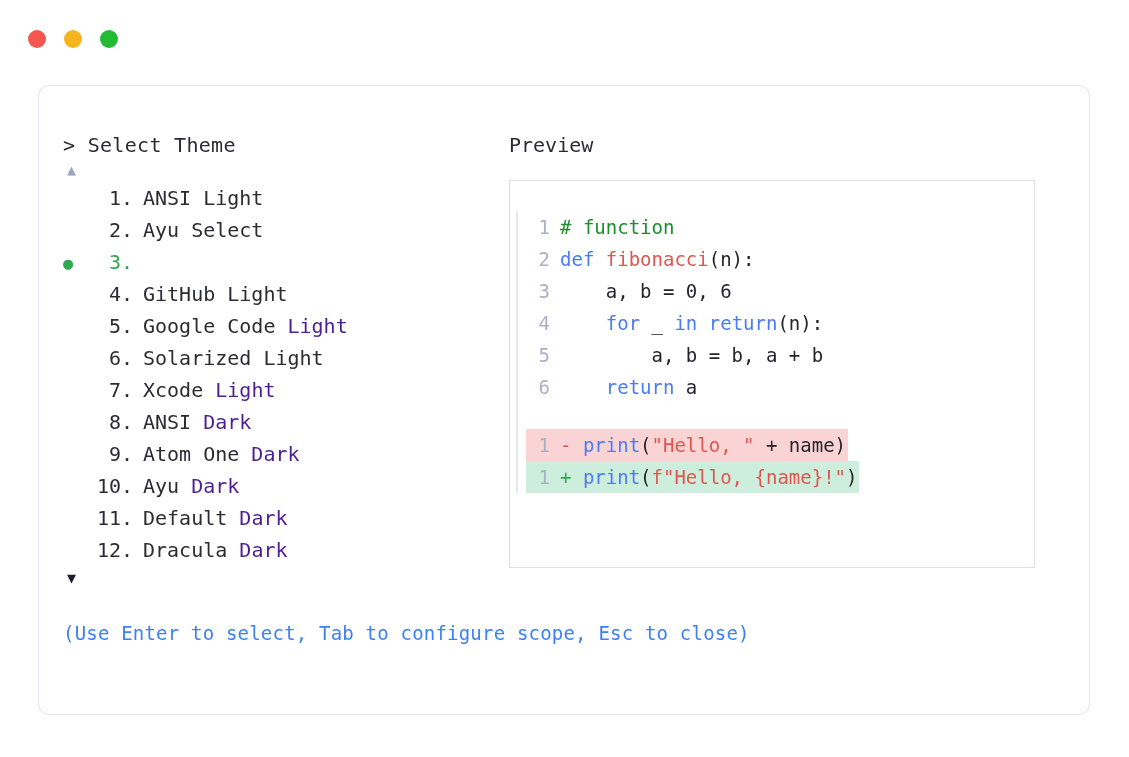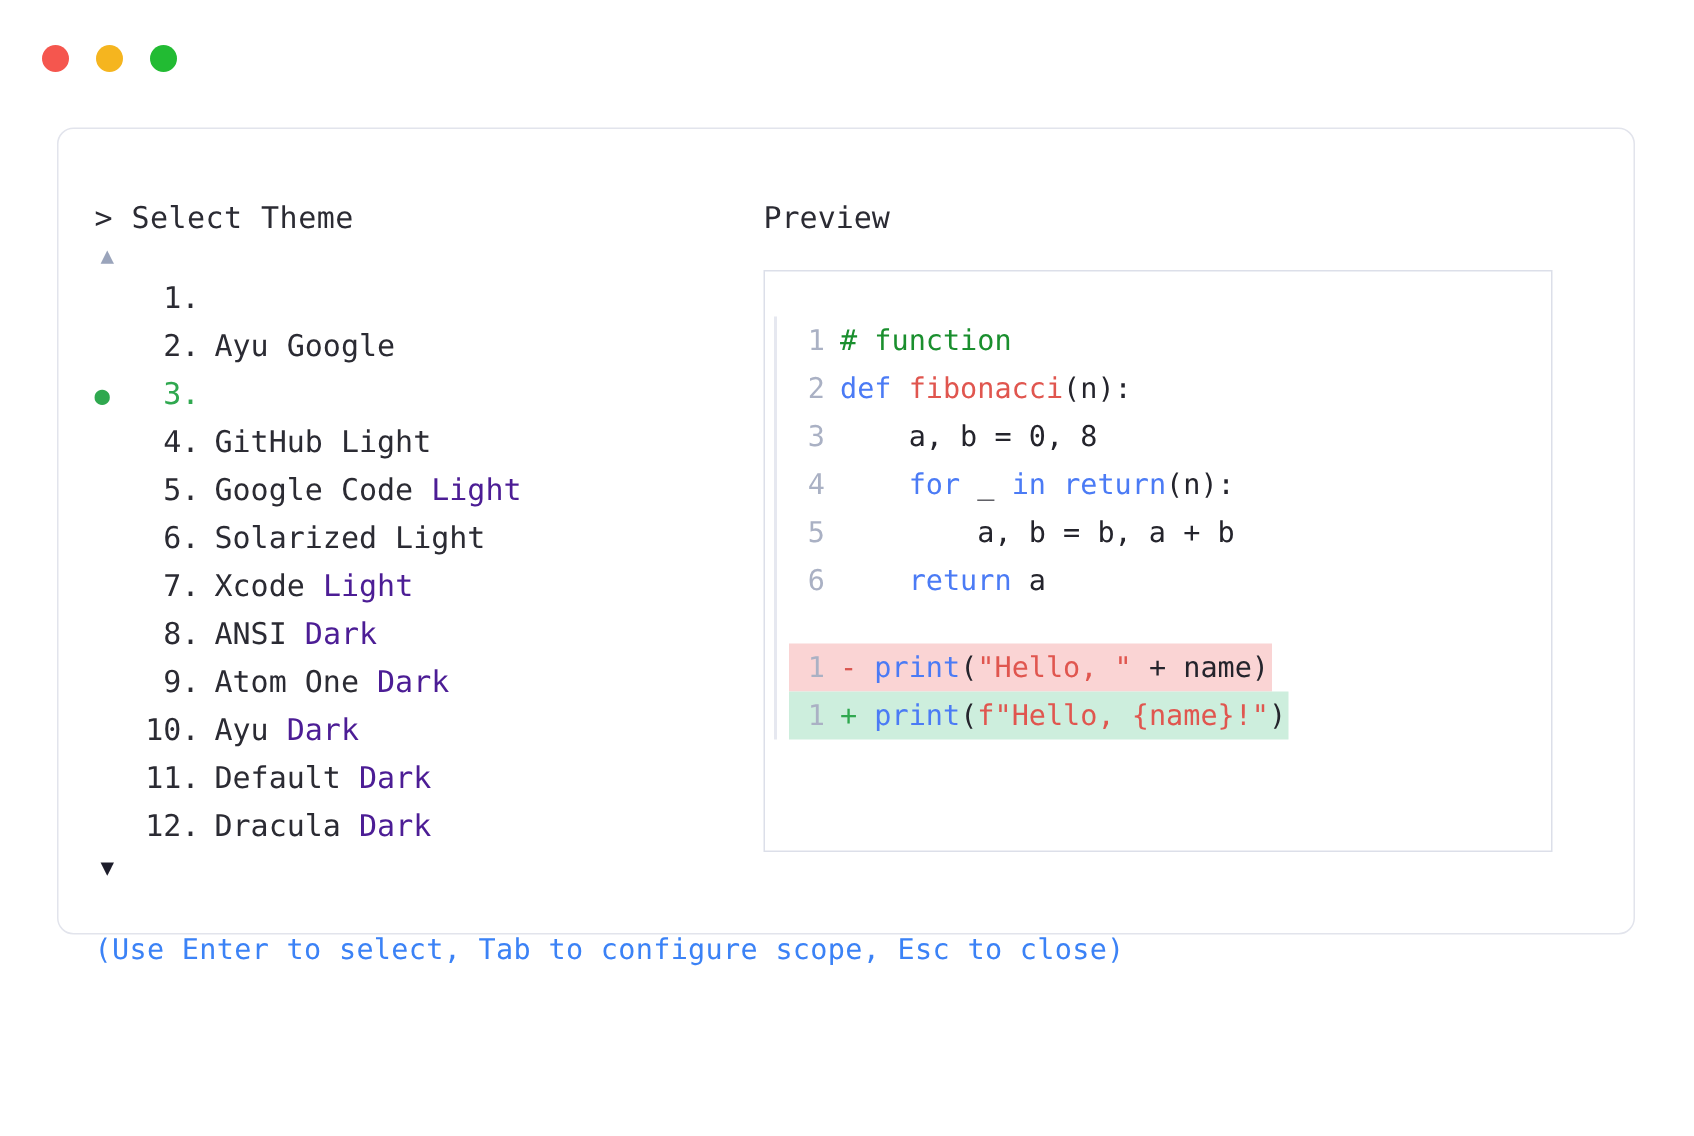--- a/index.html
+++ b/index.html
@@ -33,21 +33,21 @@
   .dot-red    { background: #f5564e; }
   .dot-yellow { background: #f5b51f; }
   .dot-green  { background: #22bb33; }
 
   
   .card {
     position: absolute;
     left: 38px;
     top: 85px;
     width: 1052px;
-    height: 538px;
+    height: 630px;
     box-sizing: border-box;
     background: #ffffff;
     border: 1.5px solid #e2e4ec;
     border-radius: 11px;
   }
 
   .card-inner {
     position: relative;
     width: 100%;
     height: 100%;
@@ -198,22 +198,22 @@
   <span class="dot dot-green"></span>
 </div>
 
 <div class="card">
   <div class="card-inner">
 
     <div class="list-pane">
       <div class="prompt-line">&gt; Select Theme</div>
       <div class="scroll-arrow up">▲</div>
       <ul class="theme-list" id="theme-list">
-          <li class="theme-item"><span class="bullet-cell"></span><span class="idx-cell">1.</span></li>
-          <li class="theme-item"><span class="bullet-cell"></span><span class="idx-cell">2.</span><span class="name-cell">Ayu Google</span></li>
+          <li class="theme-item"><span class="bullet-cell"></span><span class="idx-cell">1.</span><span class="name-cell">ANSI Light</span></li>
+          <li class="theme-item"><span class="bullet-cell"></span><span class="idx-cell">2.</span><span class="name-cell">Ayu Select</span></li>
           <li class="theme-item selected"><span class="bullet-cell">●</span><span class="idx-cell">3.</span></li>
           <li class="theme-item"><span class="bullet-cell"></span><span class="idx-cell">4.</span><span class="name-cell">GitHub Light</span></li>
           <li class="theme-item"><span class="bullet-cell"></span><span class="idx-cell">5.</span><span class="name-cell">Google Code</span><span class="variant"> Light</span></li>
           <li class="theme-item"><span class="bullet-cell"></span><span class="idx-cell">6.</span><span class="name-cell">Solarized Light</span></li>
           <li class="theme-item"><span class="bullet-cell"></span><span class="idx-cell">7.</span><span class="name-cell">Xcode</span><span class="variant"> Light</span></li>
           <li class="theme-item"><span class="bullet-cell"></span><span class="idx-cell">8.</span><span class="name-cell">ANSI</span><span class="variant"> Dark</span></li>
           <li class="theme-item"><span class="bullet-cell"></span><span class="idx-cell">9.</span><span class="name-cell">Atom One</span><span class="variant"> Dark</span></li>
           <li class="theme-item"><span class="bullet-cell"></span><span class="idx-cell">10.</span><span class="name-cell">Ayu</span><span class="variant"> Dark</span></li>
           <li class="theme-item"><span class="bullet-cell"></span><span class="idx-cell">11.</span><span class="name-cell">Default</span><span class="variant"> Dark</span></li>
           <li class="theme-item"><span class="bullet-cell"></span><span class="idx-cell">12.</span><span class="name-cell">Dracula</span><span class="variant"> Dark</span></li>
@@ -222,21 +222,21 @@
     </div>
 
     <div class="help-line">(Use Enter to select, Tab to configure scope, Esc to close)</div>
 
     <div class="preview-pane">
       <div class="preview-title">Preview</div>
       <div class="preview-box">
         <div class="code-area" id="code-area">
             <div class="code-line"><span class="lineno">1</span><span class="code-text"><span class="tok-comment"># function</span></span></div>
             <div class="code-line"><span class="lineno">2</span><span class="code-text"><span class="tok-kw">def </span><span class="tok-fn">fibonacci</span><span class="tok-plain">(n):</span></span></div>
-            <div class="code-line"><span class="lineno">3</span><span class="code-text"><span class="tok-plain">    a, b = 0, 8</span></span></div>
+            <div class="code-line"><span class="lineno">3</span><span class="code-text"><span class="tok-plain">    a, b = 0, 6</span></span></div>
             <div class="code-line"><span class="lineno">4</span><span class="code-text"><span class="tok-plain">    </span><span class="tok-kw">for</span><span class="tok-plain"> _ </span><span class="tok-kw">in</span><span class="tok-plain"> </span><span class="tok-builtin">return</span><span class="tok-plain">(n):</span></span></div>
             <div class="code-line"><span class="lineno">5</span><span class="code-text"><span class="tok-plain">        a, b = b, a + b</span></span></div>
             <div class="code-line"><span class="lineno">6</span><span class="code-text"><span class="tok-plain">    </span><span class="tok-kw">return</span><span class="tok-plain"> a</span></span></div>
             <div class="code-blank"></div>
             <div class="diff-row del"><span class="diff-body"><span class="lineno-d">1</span><span class="marker-del">- </span><span class="tok-builtin">print</span><span class="tok-plain">(</span><span class="tok-str">"Hello, "</span><span class="tok-plain"> + name)</span></span></div>
             <div class="diff-row add"><span class="diff-body"><span class="lineno-d">1</span><span class="marker-add">+ </span><span class="tok-builtin">print</span><span class="tok-plain">(</span><span class="tok-str">f"Hello, {name}!"</span><span class="tok-plain">)</span></span></div>
           </div>
       </div>
     </div>
 

